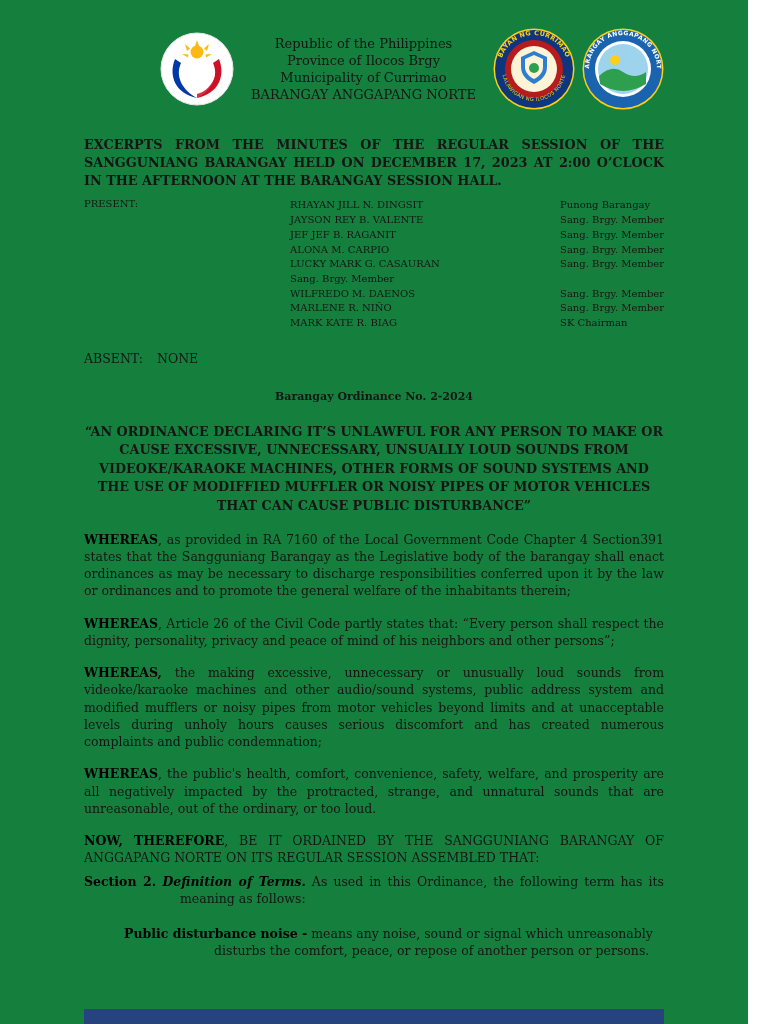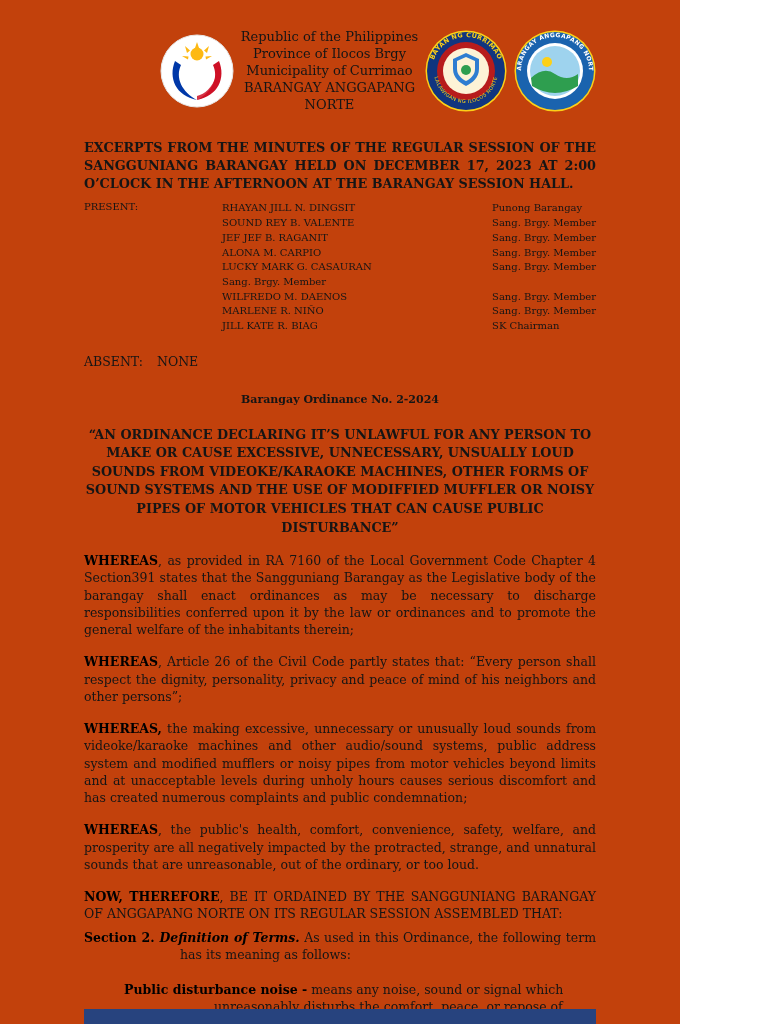--- a/index.html
+++ b/index.html
@@ -1,19 +1,19 @@
 <!DOCTYPE html>
 <html><head>
 <meta charset="utf-8">
 <style>
   * { margin:0; padding:0; box-sizing:border-box; }
   html,body { width:768px; height:1024px; }
   body { background:#ffffff; }
   .page {
-    position:relative; width:680px; height:1024px; background:#c2410c;
+    position:relative; width:748px; height:1024px; background:#15803d;
     overflow:hidden; font-family:"DejaVu Serif", serif; color:#151515;
   }
   .content { padding:28px 84px 0 84px; }
 
   
   .doc-header { display:flex; align-items:center; }
   .flag-logo { width:74px; height:74px; margin-left:76px; flex:0 0 auto; }
   .header-text { flex:1; text-align:center; font-size:13px; line-height:17px; padding:0 6px; }
   .seals { display:flex; gap:7px; flex:0 0 auto; align-items:center; }
   .seal { width:82px; height:82px; }
@@ -111,21 +111,21 @@
     <p class="excerpt">EXCERPTS FROM THE MINUTES OF THE REGULAR SESSION OF THE SANGGUNIANG BARANGAY HELD ON DECEMBER 17, 2023 AT 2:00 O’CLOCK IN THE AFTERNOON AT THE BARANGAY SESSION HALL.</p>
 
     <div class="present-block">
       <div class="present-label">PRESENT:</div>
       <div>
         <div class="member-row">
           <span class="member-name">RHAYAN JILL N. DINGSIT</span>
           <span>Punong Barangay</span>
         </div>
         <div class="member-row">
-          <span class="member-name">SOUND REY B. VALENTE</span>
+          <span class="member-name">JAYSON REY B. VALENTE</span>
           <span>Sang. Brgy. Member</span>
         </div>
         <div class="member-row">
           <span class="member-name">JEF JEF B. RAGANIT</span>
           <span>Sang. Brgy. Member</span>
         </div>
         <div class="member-row">
           <span class="member-name">ALONA M. CARPIO</span>
           <span>Sang. Brgy. Member</span>
         </div>
@@ -138,21 +138,21 @@
         </div>
         <div class="member-row">
           <span class="member-name">WILFREDO M. DAENOS</span>
           <span>Sang. Brgy. Member</span>
         </div>
         <div class="member-row">
           <span class="member-name">MARLENE R. NIÑO</span>
           <span>Sang. Brgy. Member</span>
         </div>
         <div class="member-row">
-          <span class="member-name">JILL KATE R. BIAG</span>
+          <span class="member-name">MARK KATE R. BIAG</span>
           <span>SK Chairman</span>
         </div>
       </div>
     </div>
 
     <div class="absent-block">
       <span class="absent-label">ABSENT:</span>
       <span>NONE</span>
     </div>
 

